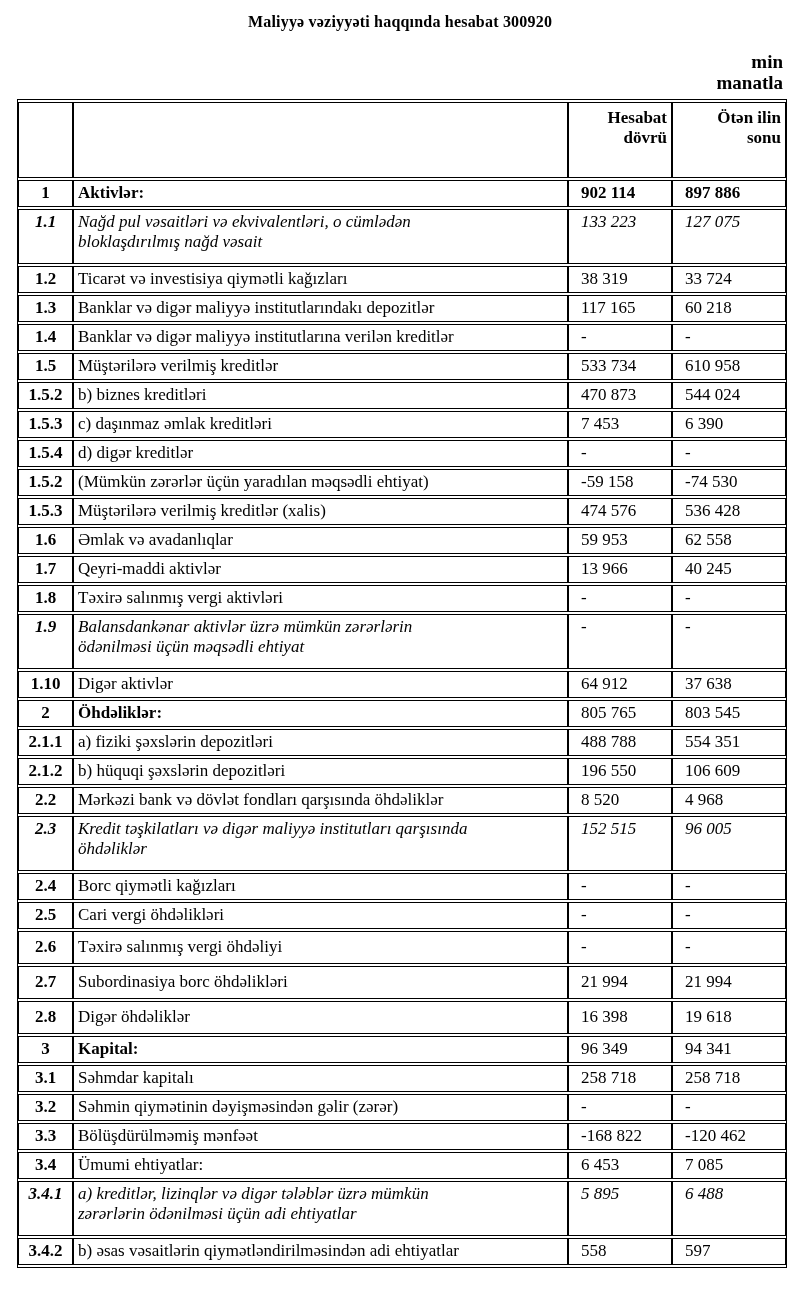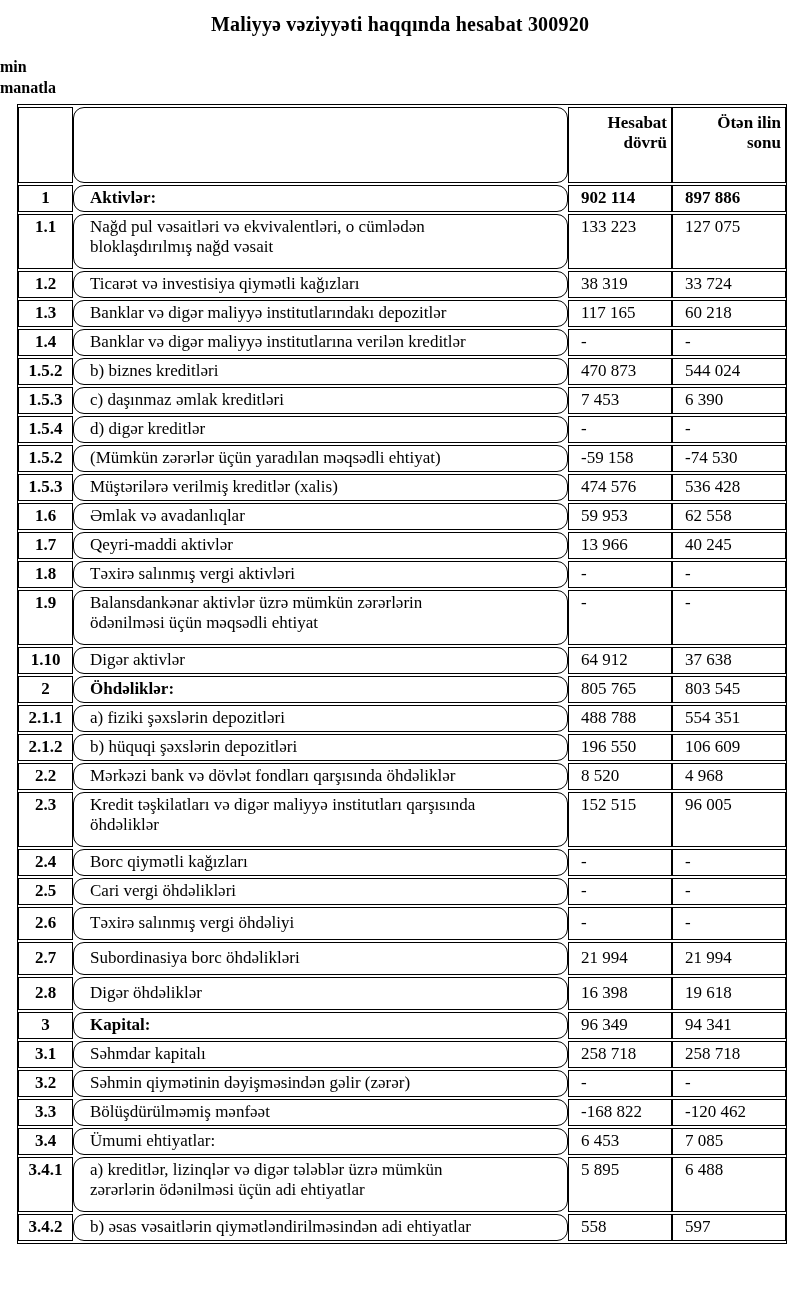--- a/index.html
+++ b/index.html
@@ -3,43 +3,43 @@
 <meta charset="utf-8">
 <style>
   html,body{margin:0;padding:0;}
   body{
     width:800px;height:1312px;
     background:#ffffff;color:#000;
     font-family:"Liberation Serif","DejaVu Serif",serif;
     overflow:hidden;
   }
   .title{
-    text-align:center;font-weight:bold;font-size:20px;
+    text-align:center;font-weight:bold;font-size:16px;
     padding-top:13px;letter-spacing:.2px;
   }
   .unit-note{
-    font-weight:bold;font-size:16px;
+    text-align:right;font-weight:bold;font-size:19px;
     line-height:21px;margin-top:20px;padding-right:17px;
     white-space:pre-line;
   }
   table{
     margin:6px 0 0 17px;width:768px;table-layout:fixed;
     border-collapse:separate;border-spacing:0 2px;
     border:1px solid #000;
   }
   td{
     border:1px solid #000;font-size:17px;line-height:20px;
     padding:2px 4px 3px 4px;vertical-align:top;
     overflow:hidden;
   }
   td.no{text-align:center;font-weight:bold;padding-left:1px;padding-right:1px;}
-  td.label{padding-left:16px;white-space:pre-line;border-radius:11px;}
+  td.label{padding-left:4px;white-space:pre-line;}
   td.val{padding-left:12px;}
   tr.header td{height:66px;font-weight:bold;text-align:right;padding-top:5px;font-size:17px;white-space:pre-line;}
-  tr.pad-xl td{padding-bottom:11px;}
+  tr.pad-xl td{padding-bottom:11px;font-style:italic;}
   tr.pad-lg td{padding-top:5px;padding-bottom:6px;}
   .b{font-weight:bold;}
 </style>
 </head>
 <body>
 
 <div class="title">Maliyyə vəziyyəti haqqında hesabat 300920</div>
 
 <div class="unit-note">min
 manatla</div>
@@ -85,20 +85,26 @@
         <td class="val">117 165</td>
         <td class="val">60 218</td>
       </tr>
       <tr>
         <td class="no">1.4</td>
         <td class="label">Banklar və digər maliyyə institutlarına verilən kreditlər</td>
         <td class="val">-</td>
         <td class="val">-</td>
       </tr>
       <tr>
+        <td class="no">1.5</td>
+        <td class="label">Müştərilərə verilmiş kreditlər</td>
+        <td class="val">533 734</td>
+        <td class="val">610 958</td>
+      </tr>
+      <tr>
         <td class="no">1.5.2</td>
         <td class="label">b) biznes kreditləri</td>
         <td class="val">470 873</td>
         <td class="val">544 024</td>
       </tr>
       <tr>
         <td class="no">1.5.3</td>
         <td class="label">c) daşınmaz əmlak kreditləri</td>
         <td class="val">7 453</td>
         <td class="val">6 390</td>

